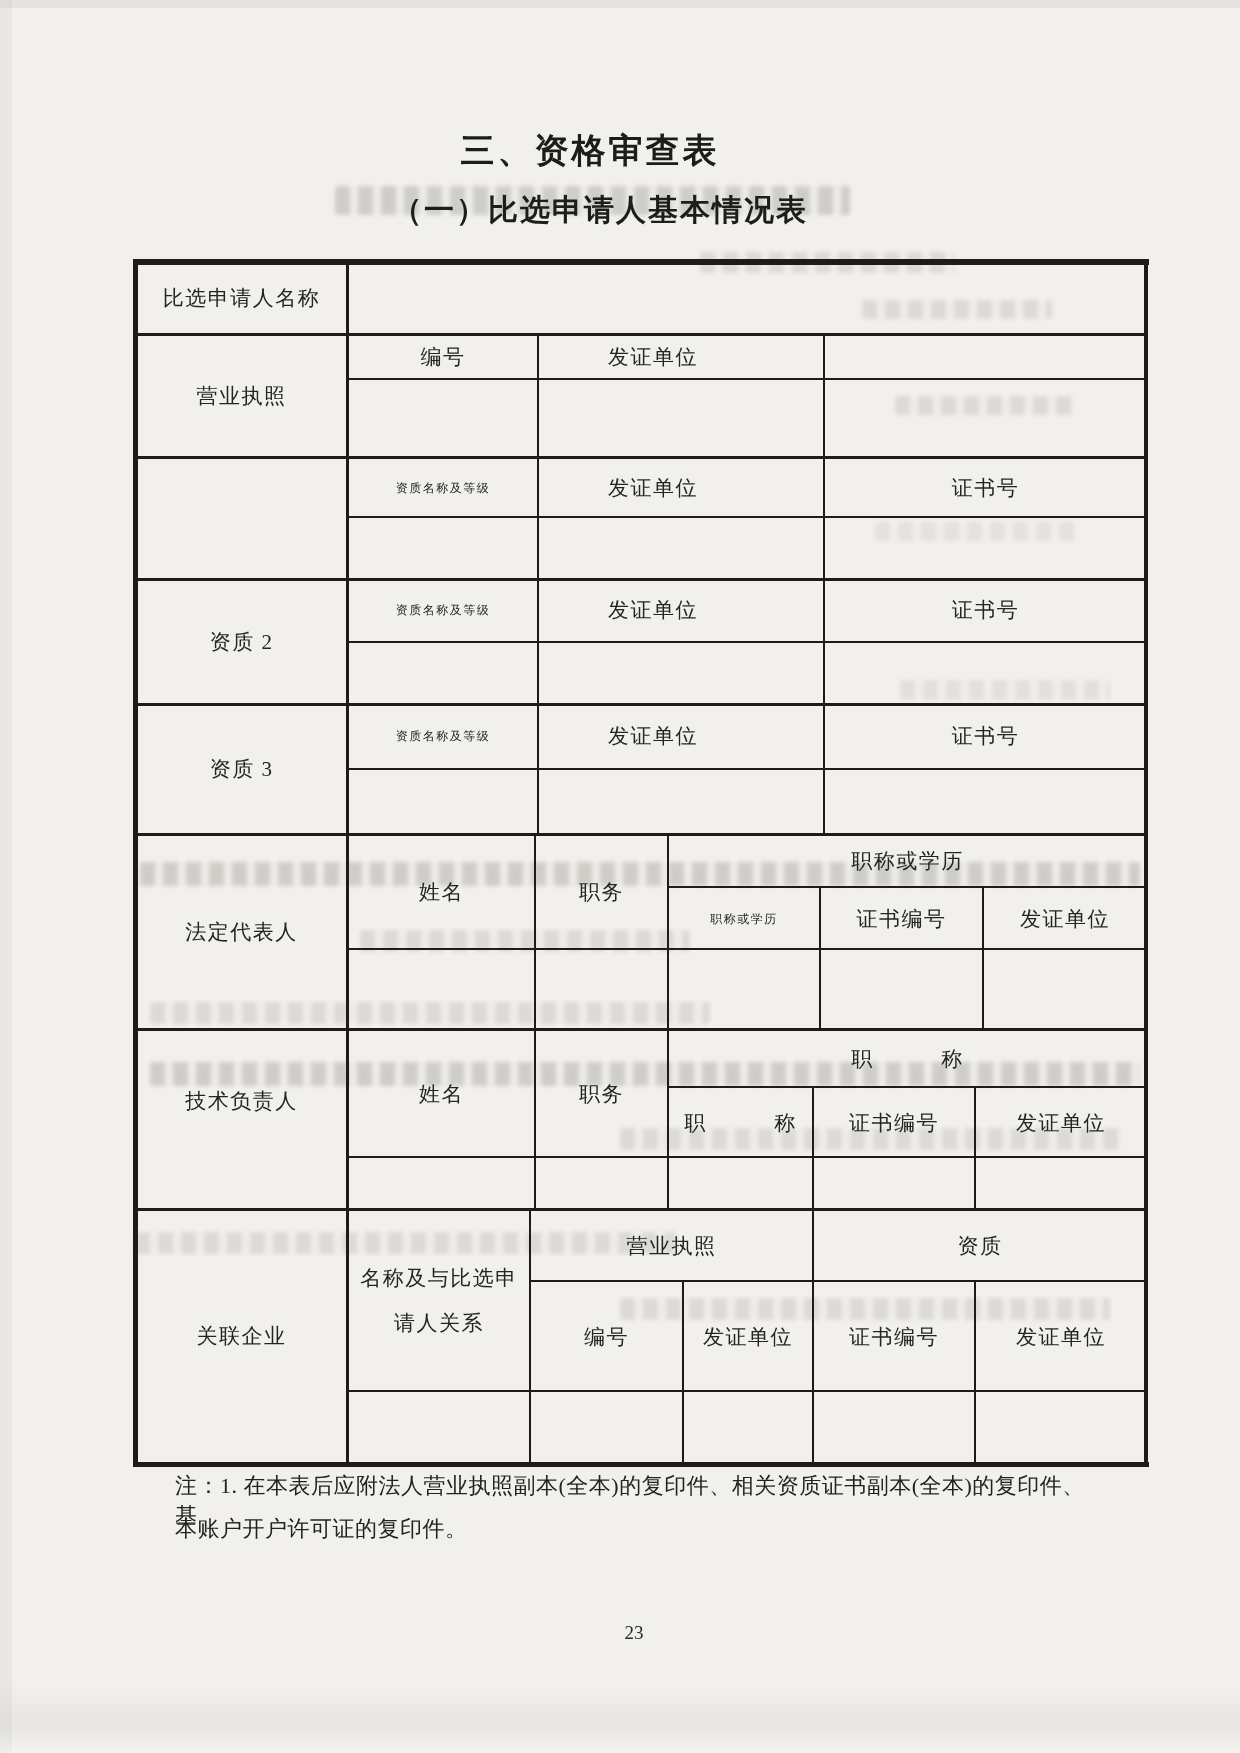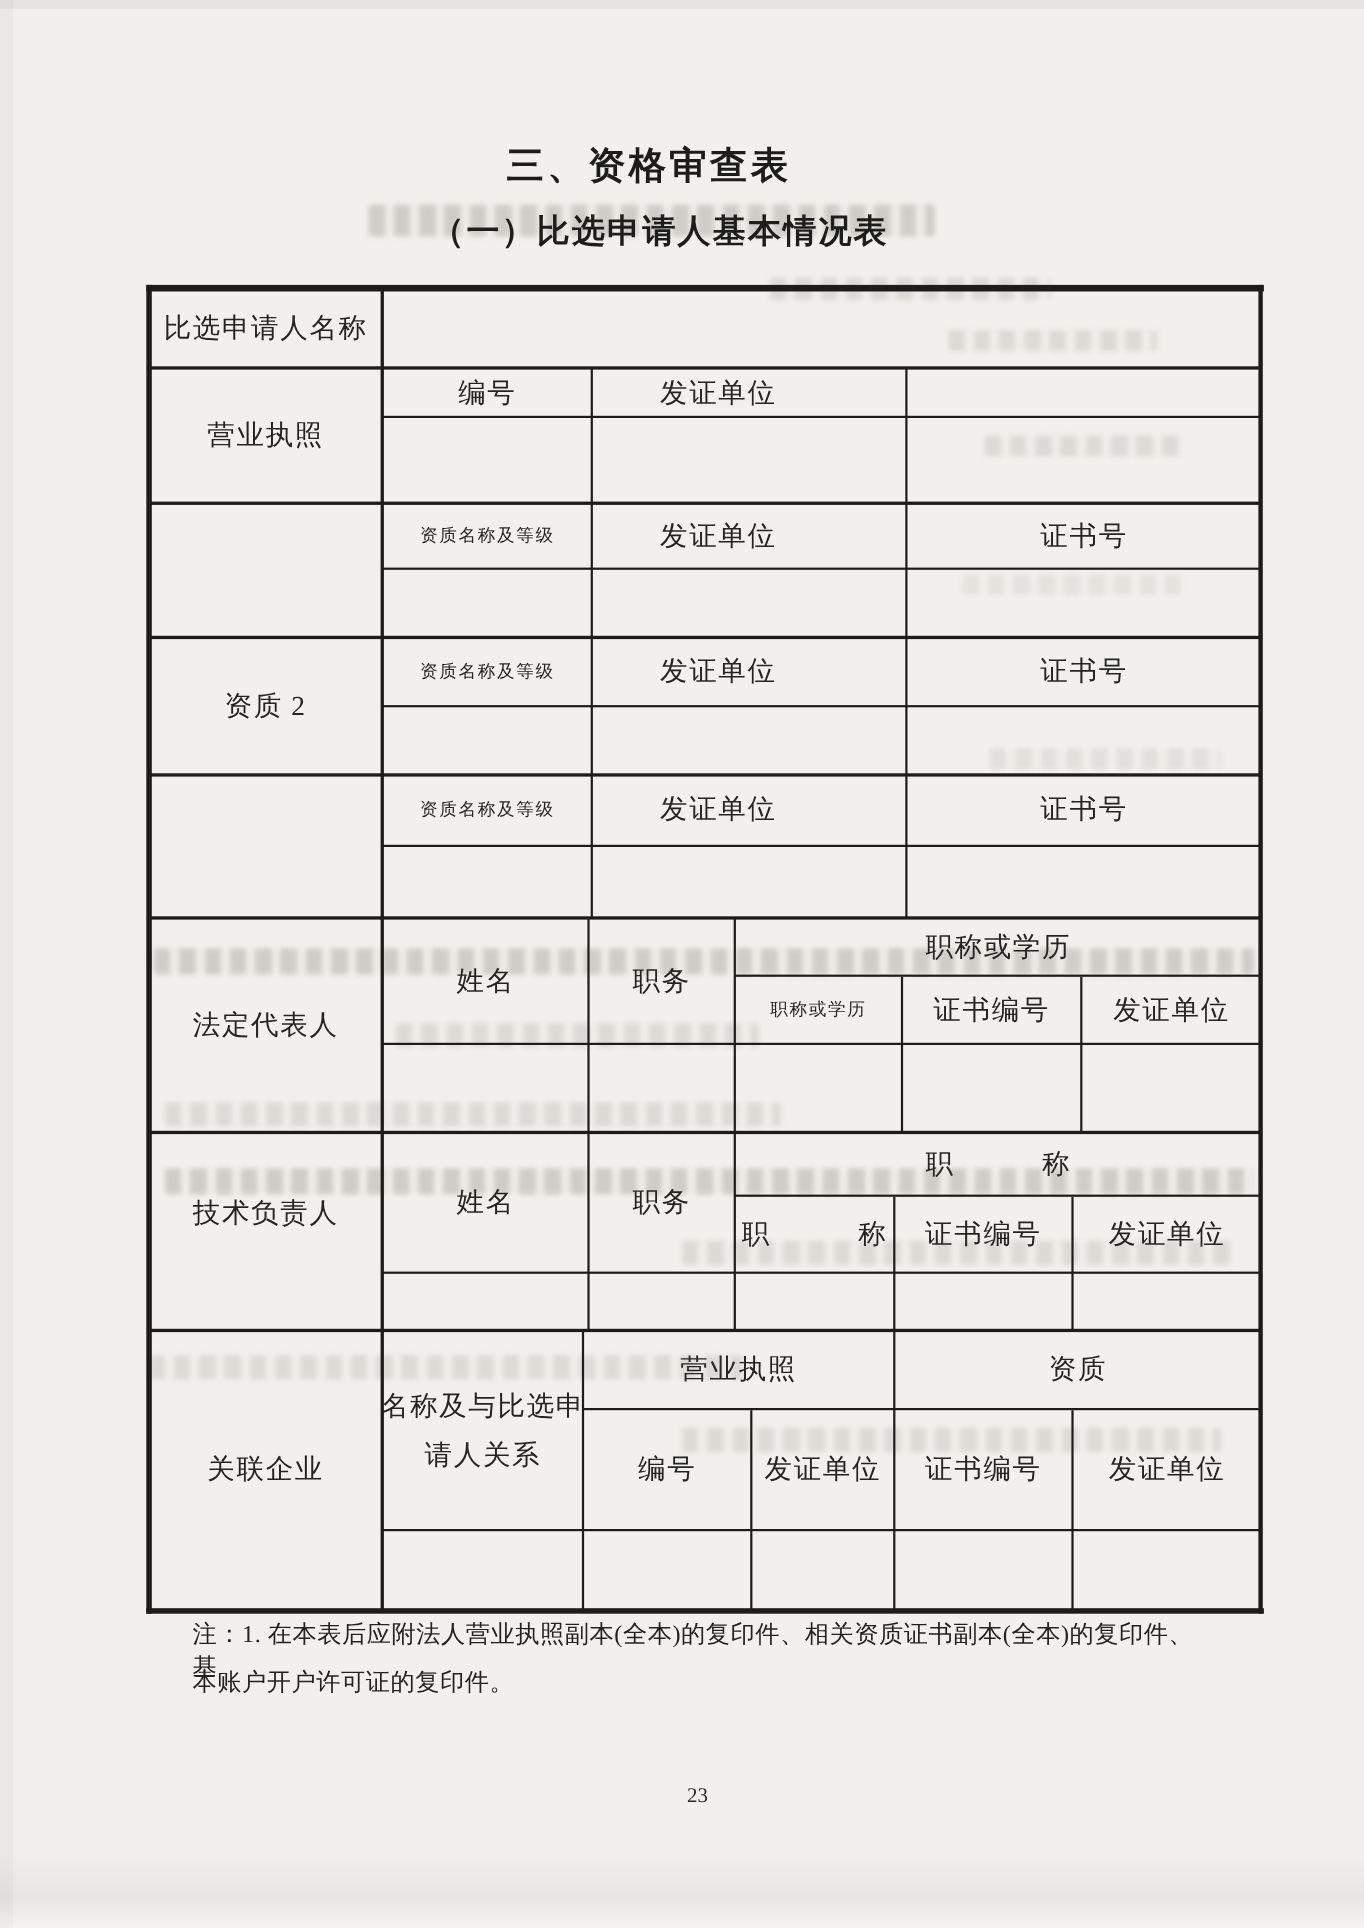--- a/index.html
+++ b/index.html
@@ -29,24 +29,24 @@
   .doc-subtitle{
     position:absolute;left:200px;top:190px;width:800px;
     text-align:center;font-family:"Liberation Sans",sans-serif;
     font-size:30px;font-weight:700;letter-spacing:2px;color:#1d1d1b;
   }
 
   .ln{position:absolute;background:#1d1c1a;}
 
   .cell{
     position:absolute;display:flex;align-items:center;justify-content:center;
-    font-size:25px;letter-spacing:1.5px;color:#242422;line-height:1.25;
+    font-size:21px;letter-spacing:1.5px;color:#242422;line-height:1.25;
     text-align:center;white-space:pre;
   }
-  .cell.small{font-size:16px;}
+  .cell.small{font-size:12px;}
 
   .note{
     position:absolute;left:175px;width:920px;
     font-size:22px;color:#222220;letter-spacing:0.5px;
   }
   .page-number{
     position:absolute;left:604px;top:1622px;width:60px;text-align:center;
     font-size:19px;color:#2a2a28;
   }
 
@@ -128,20 +128,21 @@
 
   <div class="cell small" style="left:348px;top:458px;width:190px;height:60px;">资质名称及等级</div>
   <div class="cell" style="left:538px;top:458px;width:230px;height:60px;">发证单位</div>
   <div class="cell" style="left:824px;top:458px;width:323px;height:60px;">证书号</div>
 
   <div class="cell" style="left:135px;top:580px;width:213px;height:125px;">资质 2</div>
   <div class="cell small" style="left:348px;top:580px;width:190px;height:61px;">资质名称及等级</div>
   <div class="cell" style="left:538px;top:580px;width:230px;height:61px;">发证单位</div>
   <div class="cell" style="left:824px;top:580px;width:323px;height:61px;">证书号</div>
 
+  <div class="cell" style="left:135px;top:705px;width:213px;height:128px;">资质 3</div>
   <div class="cell small" style="left:348px;top:705px;width:190px;height:63px;">资质名称及等级</div>
   <div class="cell" style="left:538px;top:705px;width:230px;height:63px;">发证单位</div>
   <div class="cell" style="left:824px;top:705px;width:323px;height:63px;">证书号</div>
 
   <div class="cell" style="left:135px;top:835px;width:213px;height:195px;">法定代表人</div>
   <div class="cell" style="left:348px;top:835px;width:187px;height:115px;">姓名</div>
   <div class="cell" style="left:535px;top:835px;width:133px;height:115px;">职务</div>
   <div class="cell" style="left:668px;top:835px;width:479px;height:53px;">职称或学历</div>
   <div class="cell small" style="left:668px;top:888px;width:152px;height:62px;">职称或学历</div>
   <div class="cell" style="left:820px;top:888px;width:163px;height:62px;">证书编号</div>

